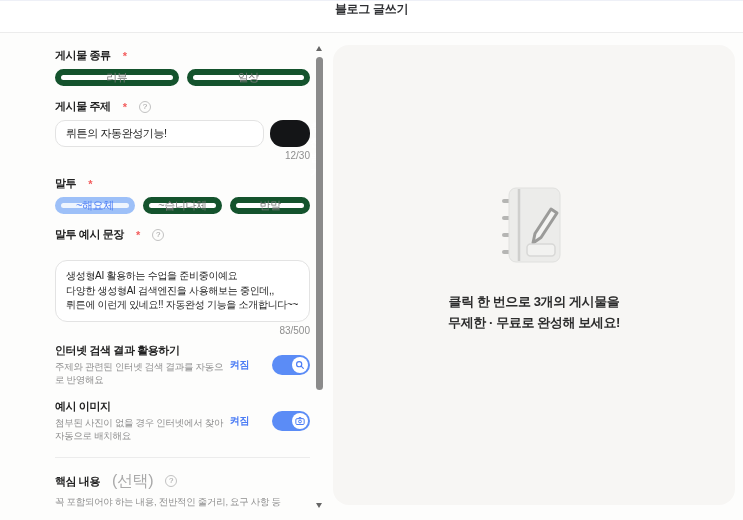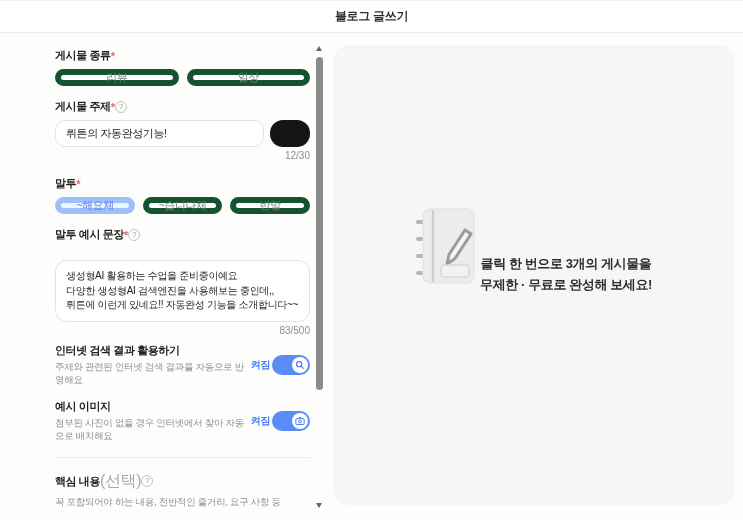--- a/index.html
+++ b/index.html
@@ -3,26 +3,26 @@
 <meta charset="utf-8">
 <style>
   * { box-sizing: border-box; margin: 0; padding: 0; }
   html,body { width:743px; height:520px; }
   body { font-family:"Liberation Sans","DejaVu Sans",sans-serif; background:#fdfdfc; }
   .app { position:relative; width:743px; height:520px; overflow:hidden; background:#fdfdfc; }
 
   
   .header { position:absolute; top:0; left:0; right:0; height:33px; background:#fff;
             border-top:1px solid #eef0f7; border-bottom:1px solid #ececec;
-            display:flex; align-items:center; justify-content:center; }
+            display:flex; justify-content:center; }
   .header-title { font-size:12px; font-weight:700; color:#2f3033; letter-spacing:-0.3px; }
 
   
   .form-col { position:absolute; left:55px; top:42px; width:255px; }
-  .label-row { display:flex; align-items:center; gap:0; margin-top:13px; }
+  .label-row { display:flex; align-items:center; gap:12px; margin-top:13px; }
   .label-row.first { margin-top:6px; }
   .lbl { font-size:11px; font-weight:700; color:#222; letter-spacing:-0.4px; }
   .star { color:#f35c5c; font-size:11px; font-weight:700; }
   .opt { color:#a9a9a9; font-size:16px; font-weight:400; letter-spacing:-0.4px; }
   .qicon { width:12px; height:12px; border:1px solid #c2c2c2; border-radius:50%;
            color:#9a9a9a; font-size:8px; display:inline-flex; align-items:center;
            justify-content:center; line-height:1; }
   .qicon::after { content:"?"; }
 
   .chips { display:flex; gap:8px; margin-top:6px; }
@@ -42,21 +42,21 @@
 
   .textbox { border:1px solid #e3e3e3; border-radius:12px; background:#fff;
              padding:8px 10px; margin-top:18px; font-size:10px; line-height:1.45;
              color:#222; letter-spacing:-0.3px; white-space:pre-line; }
   .textbox.tall { min-height:53px; }
   .textbox.key { min-height:50px; font-size:10.5px; }
 
   .toggle-row { display:flex; justify-content:space-between; align-items:center; margin-top:12px; }
   .toggle-title { font-size:11px; font-weight:700; color:#222; letter-spacing:-0.4px; }
   .toggle-desc { font-size:9.5px; color:#8f8f8f; letter-spacing:-0.3px; margin-top:3px; }
-  .toggle-right { display:flex; align-items:center; gap:2px; flex:none; }
+  .toggle-right { display:flex; align-items:center; gap:23px; flex:none; }
   .on-label { font-size:10px; font-weight:700; color:#4b7cf5; letter-spacing:-0.4px; }
   .switch { position:relative; width:38px; height:20px; border-radius:10px;
             background:#5b8cf6; cursor:pointer; flex:none; }
   .knob { position:absolute; top:2px; right:2px; width:16px; height:16px;
           border-radius:50%; background:#fff; display:flex; align-items:center;
           justify-content:center; }
 
   .divider { height:1px; background:#ececec; margin-top:14px; }
   .helper { font-size:9.5px; color:#8f8f8f; letter-spacing:-0.3px; margin-top:4px; }
 
@@ -66,21 +66,21 @@
                  border-left:3.5px solid transparent; border-right:3.5px solid transparent;
                  border-bottom:5px solid #666; }
   .sb-arrow-down { position:absolute; bottom:2px; left:2px; width:0; height:0;
                  border-left:3.5px solid transparent; border-right:3.5px solid transparent;
                  border-top:5px solid #666; }
   .sb-thumb { position:absolute; top:13px; left:1.5px; width:7px; height:333px;
               background:#8b8b8b; border-radius:4px; cursor:pointer; }
 
   
   .preview { position:absolute; left:333px; top:45px; width:402px; height:460px;
-             background:#f7f6f4; border-radius:16px; display:flex; flex-direction:row;
+             background:#f7f6f4; border-radius:16px; display:flex; flex-direction:column;
              align-items:center; justify-content:center; }
   .preview-icon { margin-bottom:24px; margin-top:-30px; }
   .preview-msg { font-size:13px; font-weight:700; color:#2c2c2c; text-align:center;
                  line-height:1.6; letter-spacing:-0.4px; }
 </style>
 </head>
 <body>
 
 <div class="app">
 

